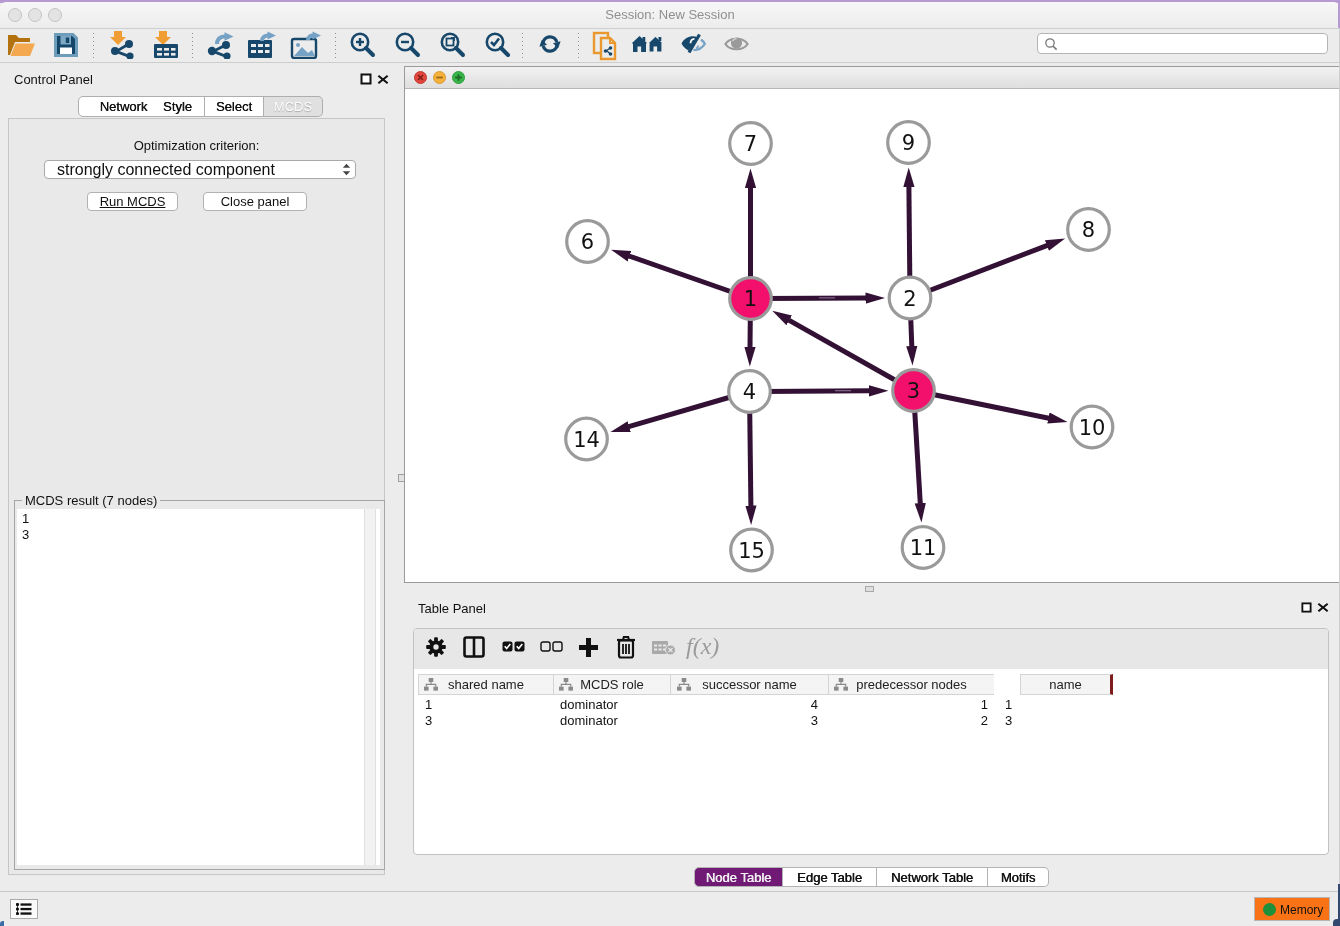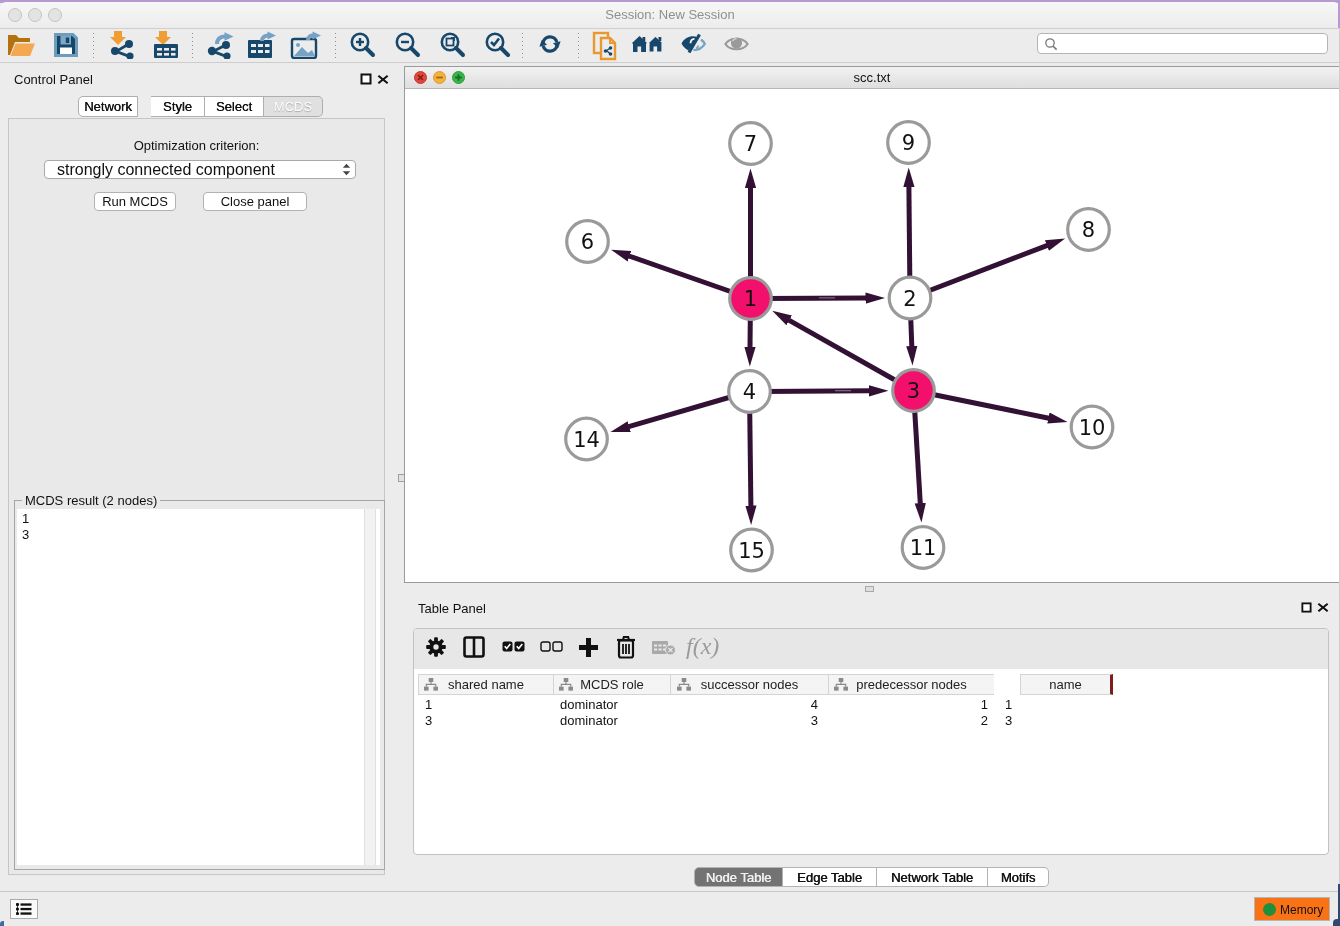--- a/index.html
+++ b/index.html
@@ -218,42 +218,41 @@
   </svg>
 
 <div class="abs" id="cp-title">Control Panel</div>
 <svg class="abs" style="left:360px;top:73px;" width="12" height="12" viewBox="0 0 12 12">
     <rect x="1.5" y="1.5" width="9" height="9" fill="#fff" stroke="#111" stroke-width="2"></rect>
   </svg>
 <svg class="abs" style="left:377px;top:74px;" width="12" height="11" viewBox="0 0 12 11">
     <path d="M2 1 L6 4.2 L10 1 L11.3 2.4 L7.6 5.5 L11.3 8.6 L10 10 L6 6.8 L2 10 L0.7 8.6 L4.4 5.5 L0.7 2.4 Z" fill="#111"></path>
   </svg>
 <div class="abs" id="cp-pane"></div>
-<div class="abs tabseg" style="left:78px;width:60px;border-left:1px solid #aeaeae;border-radius:5px 0 0 5px;">Network</div>
+<div class="abs tabseg" style="left:78px;width:91px;border-left:1px solid #aeaeae;border-radius:5px 0 0 5px;">Network</div>
 <div class="abs tabseg" style="left:151px;width:54px;">Style</div>
 <div class="abs tabseg" style="left:205px;width:59px;">Select</div>
 <div class="abs tabseg" style="left:264px;width:59px;border-radius:0 5px 5px 0;background:#e0e0e0;color:#fdfdfd;text-shadow:0 1px 1px #aaa;">MCDS</div>
 <div class="abs" id="opt-label">Optimization criterion:</div>
 <div class="abs" id="combo">strongly connected component</div>
 <svg class="abs" style="left:341px;top:163px;" width="11" height="13" viewBox="0 0 11 13">
     <path d="M1.8 4.8 L5.5 0.8 L9.2 4.8 Z" fill="#444"></path>
     <path d="M1.8 8.2 L5.5 12.2 L9.2 8.2 Z" fill="#444"></path>
   </svg>
-<div class="abs btn" style="left:94px;width:82px;">Run MCDS</div>
+<div class="abs btn" style="left:87px;width:91px;text-decoration:underline;">Run MCDS</div>
 <div class="abs btn" style="left:203px;width:104px;">Close panel</div>
 <div class="abs" id="groupbox"></div>
 <div class="abs" id="gb-white"></div>
 <div class="abs" id="gb-scroll"></div>
-<div class="abs" id="gb-label">MCDS result (2 nodes)</div>
+<div class="abs" id="gb-label">MCDS result (7 nodes)</div>
 <div class="abs" id="gb-text">1<br>3</div>
 <div class="abs" id="split-h"></div>
 
 <div class="abs" id="netwin">
 <div class="abs" id="nw-titlebar"></div>
-<div class="abs" id="nw-title">scc.txt</div>
 <div class="abs mac" style="left:9px;background:#e2463d;border:1px solid #c13a32;"></div>
 <div class="abs mac" style="left:28px;background:#f6b03c;border:1px solid #d99a2d;"></div>
 <div class="abs mac" style="left:47px;background:#39b549;border:1px solid #2f9e3e;"></div>
 <svg class="abs" style="left:9px;top:4px;" width="13" height="13" viewBox="0 0 13 13">
       <path d="M4 4 L9 9 M9 4 L4 9" stroke="#7e1e16" stroke-width="1.6"></path>
     </svg>
 <svg class="abs" style="left:28px;top:4px;" width="13" height="13" viewBox="0 0 13 13">
       <path d="M3.2 6.5 L9.8 6.5" stroke="#9a6b14" stroke-width="1.8"></path>
     </svg>
 <svg class="abs" style="left:47px;top:4px;" width="13" height="13" viewBox="0 0 13 13">
@@ -386,21 +385,21 @@
       <rect x="11" y="8.5" width="3.2" height="2"></rect>
     </g>
 <circle cx="18.5" cy="10" r="5" fill="#a9a9a9" stroke="#e7e7e7" stroke-width="1"></circle>
 <path d="M16.5 8 L20.5 12 M20.5 8 L16.5 12" stroke="#e7e7e7" stroke-width="1.4"></path>
 </svg>
 
 <div class="abs" style="left:686px;top:633px;font-family:'Liberation Serif',serif;font-style:italic;font-size:24px;color:#9b9b9b;">f(x)</div>
 
 <div class="abs th" style="left:418px;width:135px;">shared name</div>
 <div class="abs th" style="left:553px;width:117px;">MCDS role</div>
-<div class="abs th" style="left:670px;width:158px;">successor nodes</div>
+<div class="abs th" style="left:670px;width:158px;">successor name</div>
 <div class="abs th" style="left:828px;width:166px;">predecessor nodes</div>
 <div class="abs th" style="left:1020px;width:93px;border-right:3px solid #7f1d1d;">name</div>
 <svg class="abs" style="left:424px;top:678px;" width="14" height="13" viewBox="0 0 14 13">
     <g fill="#8a8a8a">
       <rect x="4.7" y="0" width="4.6" height="4"></rect>
       <rect x="0" y="8.6" width="4.6" height="4"></rect>
       <rect x="9.4" y="8.6" width="4.6" height="4"></rect>
     </g>
     <path d="M7 4 L7 6.3 M2.3 8.6 L2.3 6.3 L11.7 6.3 L11.7 8.6" fill="none" stroke="#8a8a8a" stroke-width="1.2"></path>
   </svg>
@@ -432,21 +431,21 @@
 <div class="abs td" style="left:560px;top:697px;">dominator</div>
 <div class="abs td" style="left:670px;top:697px;width:148px;text-align:right;">4</div>
 <div class="abs td" style="left:828px;top:697px;width:160px;text-align:right;">1</div>
 <div class="abs td" style="left:1005px;top:697px;">1</div>
 <div class="abs td" style="left:425px;top:713px;">3</div>
 <div class="abs td" style="left:560px;top:713px;">dominator</div>
 <div class="abs td" style="left:670px;top:713px;width:148px;text-align:right;">3</div>
 <div class="abs td" style="left:828px;top:713px;width:160px;text-align:right;">2</div>
 <div class="abs td" style="left:1005px;top:713px;">3</div>
 
-<div class="abs btab" style="left:694px;width:89px;border-left:1px solid #b3b3b3;border-radius:5px 0 0 5px;background:#737373;color:#f0f0f0;text-shadow:0.5px 0 0 #f0f0f0;">Node Table</div>
+<div class="abs btab" style="left:694px;width:89px;border-left:1px solid #b3b3b3;border-radius:5px 0 0 5px;background:#701a75;color:#f0f0f0;text-shadow:0.5px 0 0 #f0f0f0;">Node Table</div>
 <div class="abs btab" style="left:783px;width:94px;">Edge Table</div>
 <div class="abs btab" style="left:877px;width:111px;">Network Table</div>
 <div class="abs btab" style="left:988px;width:61px;border-radius:0 5px 5px 0;">Motifs</div>
 
 <div class="abs" id="statusbar"></div>
 <div class="abs" id="listbtn"></div>
 <svg class="abs" style="left:16px;top:903px;" width="16" height="12" viewBox="0 0 16 12">
     <line x1="1.5" y1="0" x2="1.5" y2="12" stroke="#111" stroke-width="0.8"></line>
     <g fill="#111">
       <circle cx="1.5" cy="1.5" r="1.6"></circle>

